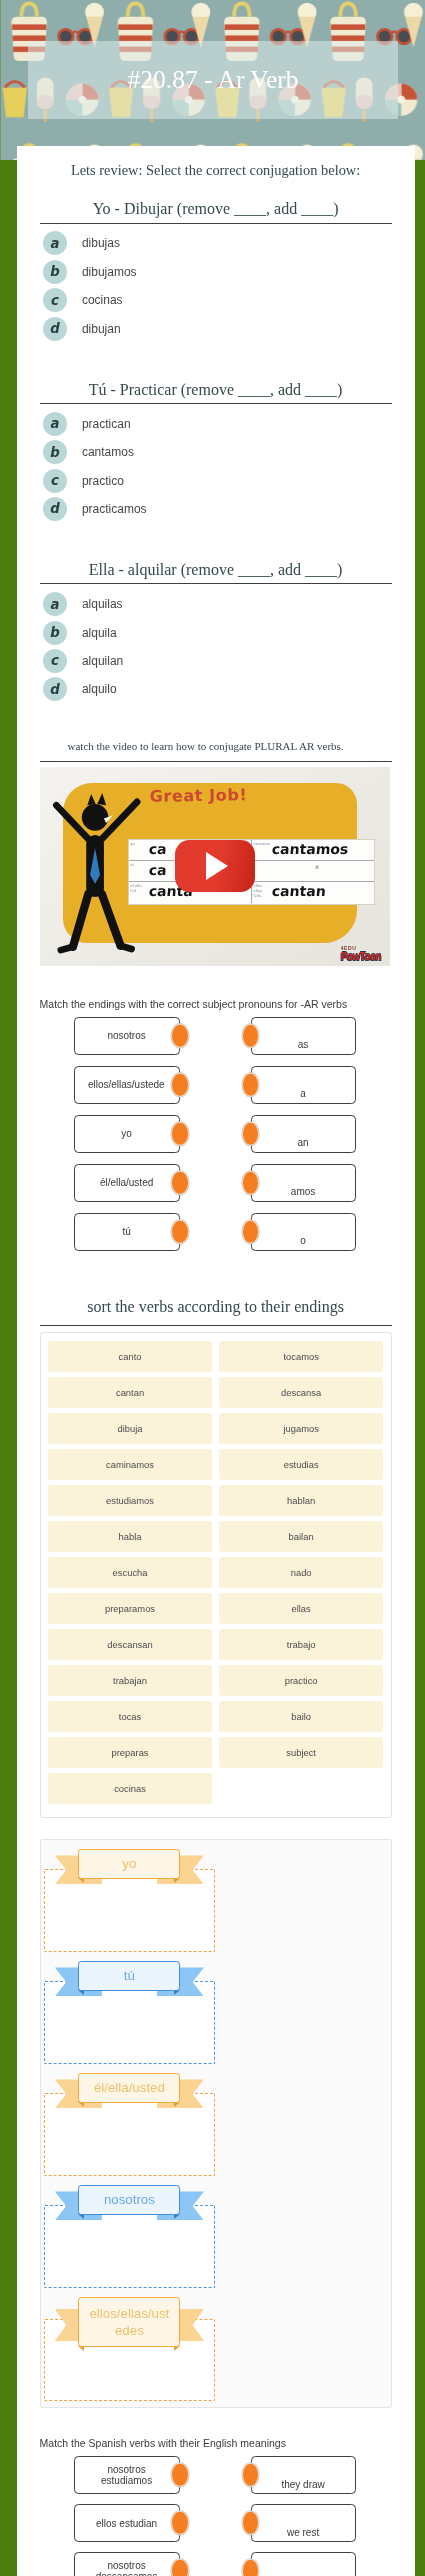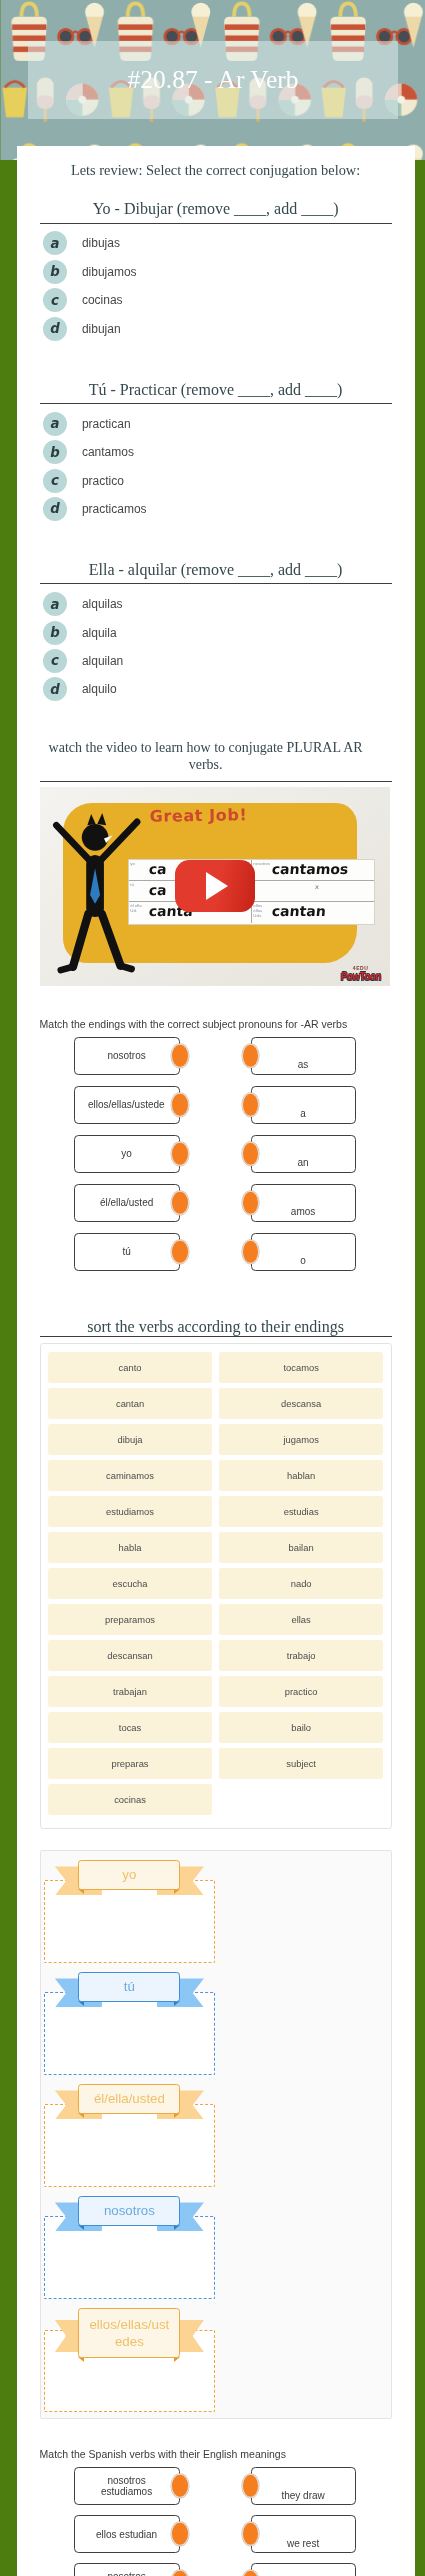--- a/index.html
+++ b/index.html
@@ -29,21 +29,21 @@
   .q-title { font-size:16px; padding-bottom:4.4px; border-bottom:0.6px solid #3e3e3e; }
   .options { margin-top:7.8px; }
   .option { display:flex; align-items:center; margin:0 0 4.4px 3.3px; height:24px; cursor:pointer; }
   .badge { width:24px; height:24px; border-radius:50%; background:#b9d7d6; flex:0 0 24px;
     display:flex; align-items:center; justify-content:center;
     font-family:"DejaVu Sans",sans-serif; font-style:italic; font-weight:600; font-size:13.3px; color:#2c3e42; }
   .opt-text { margin-left:15px; font-size:12px; color:#474747; }
 
   
   .video-sec { margin-top:39px; }
-  .video-head { font-size:14px; line-height:1.18; max-width:332px; }
+  .video-head { font-size:11px; line-height:1.18; max-width:332px; }
   .rule { border-bottom:0.6px solid #3e3e3e; margin-top:7.8px; }
   .video { position:relative; width:350px; height:199px; margin-top:5px; overflow:hidden;
     background:linear-gradient(145deg,#f5f3ef 0%,#eceae4 55%,#e7e4dd 100%); cursor:pointer; }
   .blob { position:absolute; left:23px; top:15.5px; width:294px; height:160px;
     background:#e7ae27; border-radius:29px 21px 33px 24.4px; }
   .gj { position:absolute; top:19px; left:0; right:33px; text-align:center;
     font-family:"DejaVu Sans",sans-serif; font-weight:bold; font-size:16px; color:#cd4830;
     transform:rotate(-1deg); letter-spacing:0.6px; }
   .figure { position:absolute; left:4.4px; top:25.5px; }
   .vtable { position:absolute; left:88px; top:72px; width:247px; height:66px;
@@ -55,21 +55,21 @@
   .vlabel { position:absolute; top:0.6px; left:1.7px; font-size:4.4px; line-height:1.15;
     color:#8795a8; width:16.6px; }
   .vword { position:absolute; left:20px; top:0.6px; font-family:"DejaVu Sans",sans-serif;
     font-weight:bold; font-size:14px; color:#141414; transform:skewX(-5deg); }
   .vword.small-x { font-size:6.6px; font-weight:normal; color:#666; left:52%; top:2.2px; transform:none; }
   .play-btn { position:absolute; left:135px; top:73px; width:80px; height:52px;
     border-radius:14.4px; background:linear-gradient(100deg,#e23a2c 55%,#c52317 100%);
     display:flex; align-items:center; justify-content:center; }
   .play-tri { width:0; height:0; border-left:22px solid #fff;
     border-top:14px solid transparent; border-bottom:14px solid transparent; margin-left:5.5px; }
-  .ptoon { position:absolute; right:8.9px; bottom:4.4px; text-align:center; line-height:1; }
+  .ptoon { position:absolute; right:8.9px; bottom:4.4px; text-align:left; line-height:1; }
   .ptoon .sub { display:block; font-size:5px; font-weight:bold; color:#7a3b2e; letter-spacing:0.6px; margin-bottom:0.6px; }
   .ptoon .logo { font-size:10px; font-weight:bold; color:#d6281e; letter-spacing:-0.6px;
     text-shadow:0.6px 0.6px 0 #28324a, -0.6px 0.6px 0 #28324a, 0.6px -0.6px 0 #28324a; }
 
   
   .match-sec { margin-top:32px; }
   .match-head { font-size:10.5px; color:#3b3b3b; }
   .match-rows { margin-top:6.6px; }
   .match-row { display:flex; align-items:center; margin-bottom:11px; }
   .m-card { position:relative; background:#fff; border:0.6px solid #3f3f3f; border-radius:4.4px;
@@ -79,21 +79,21 @@
   .m-right { width:105px; margin-left:71px; padding:3.3px 11px;align-items:flex-end; }
   .nowrap .m-text { white-space:nowrap; overflow:hidden; }
   .wrap2 .m-left { padding:3.3px 14.4px; }
   .dot { position:absolute; top:50%; transform:translateY(-50%); width:17.7px; height:24.4px;
     border-radius:50%; background:#f57e20; border:1.1px solid #f0ddcc; box-shadow:0 0 0 0.6px #c6c6c6;
     cursor:pointer; }
   .dot-r { right:-10px; } .dot-l { left:-10px; }
 
   
   .sort-sec { margin-top:47px; }
-  .sort-head { font-size:16px; padding-bottom:0; border-bottom:0.6px solid #3e3e3e; }
+  .sort-head { font-size:16px; padding-bottom:9px; border-bottom:0.6px solid #3e3e3e; }
   .sort-box { margin-top:6.6px; border:0.6px solid #e2e2e2; border-radius:3.3px; background:#fff;
     padding:7.8px; display:flex; gap:7.8px; }
   .chip-col { width:165px; }
   .chip { height:31px; margin-bottom:5px; background:#faf3da; border-radius:2.2px;
     display:flex; align-items:center; justify-content:center; font-size:9.4px; color:#4c4c4c;
     cursor:grab; }
 
   
   .drop-box { margin-top:21px; background:#fafafa; border:0.6px solid #e4e4e4; border-radius:2.2px;
     padding:0 3.3px 6.6px 3.3px; display:flex; flex-wrap:wrap; column-gap:5.5px; }
@@ -409,22 +409,22 @@
           <div class="chip">descansan</div>
           <div class="chip">trabajan</div>
           <div class="chip">tocas</div>
           <div class="chip">preparas</div>
           <div class="chip">cocinas</div>
         </div>
         <div class="chip-col">
           <div class="chip">tocamos</div>
           <div class="chip">descansa</div>
           <div class="chip">jugamos</div>
+          <div class="chip">estudias</div>
           <div class="chip">hablan</div>
-          <div class="chip">estudias</div>
           <div class="chip">bailan</div>
           <div class="chip">nado</div>
           <div class="chip">ellas</div>
           <div class="chip">trabajo</div>
           <div class="chip">practico</div>
           <div class="chip">bailo</div>
           <div class="chip">subject</div>
         </div>
       </div>
     </section>

